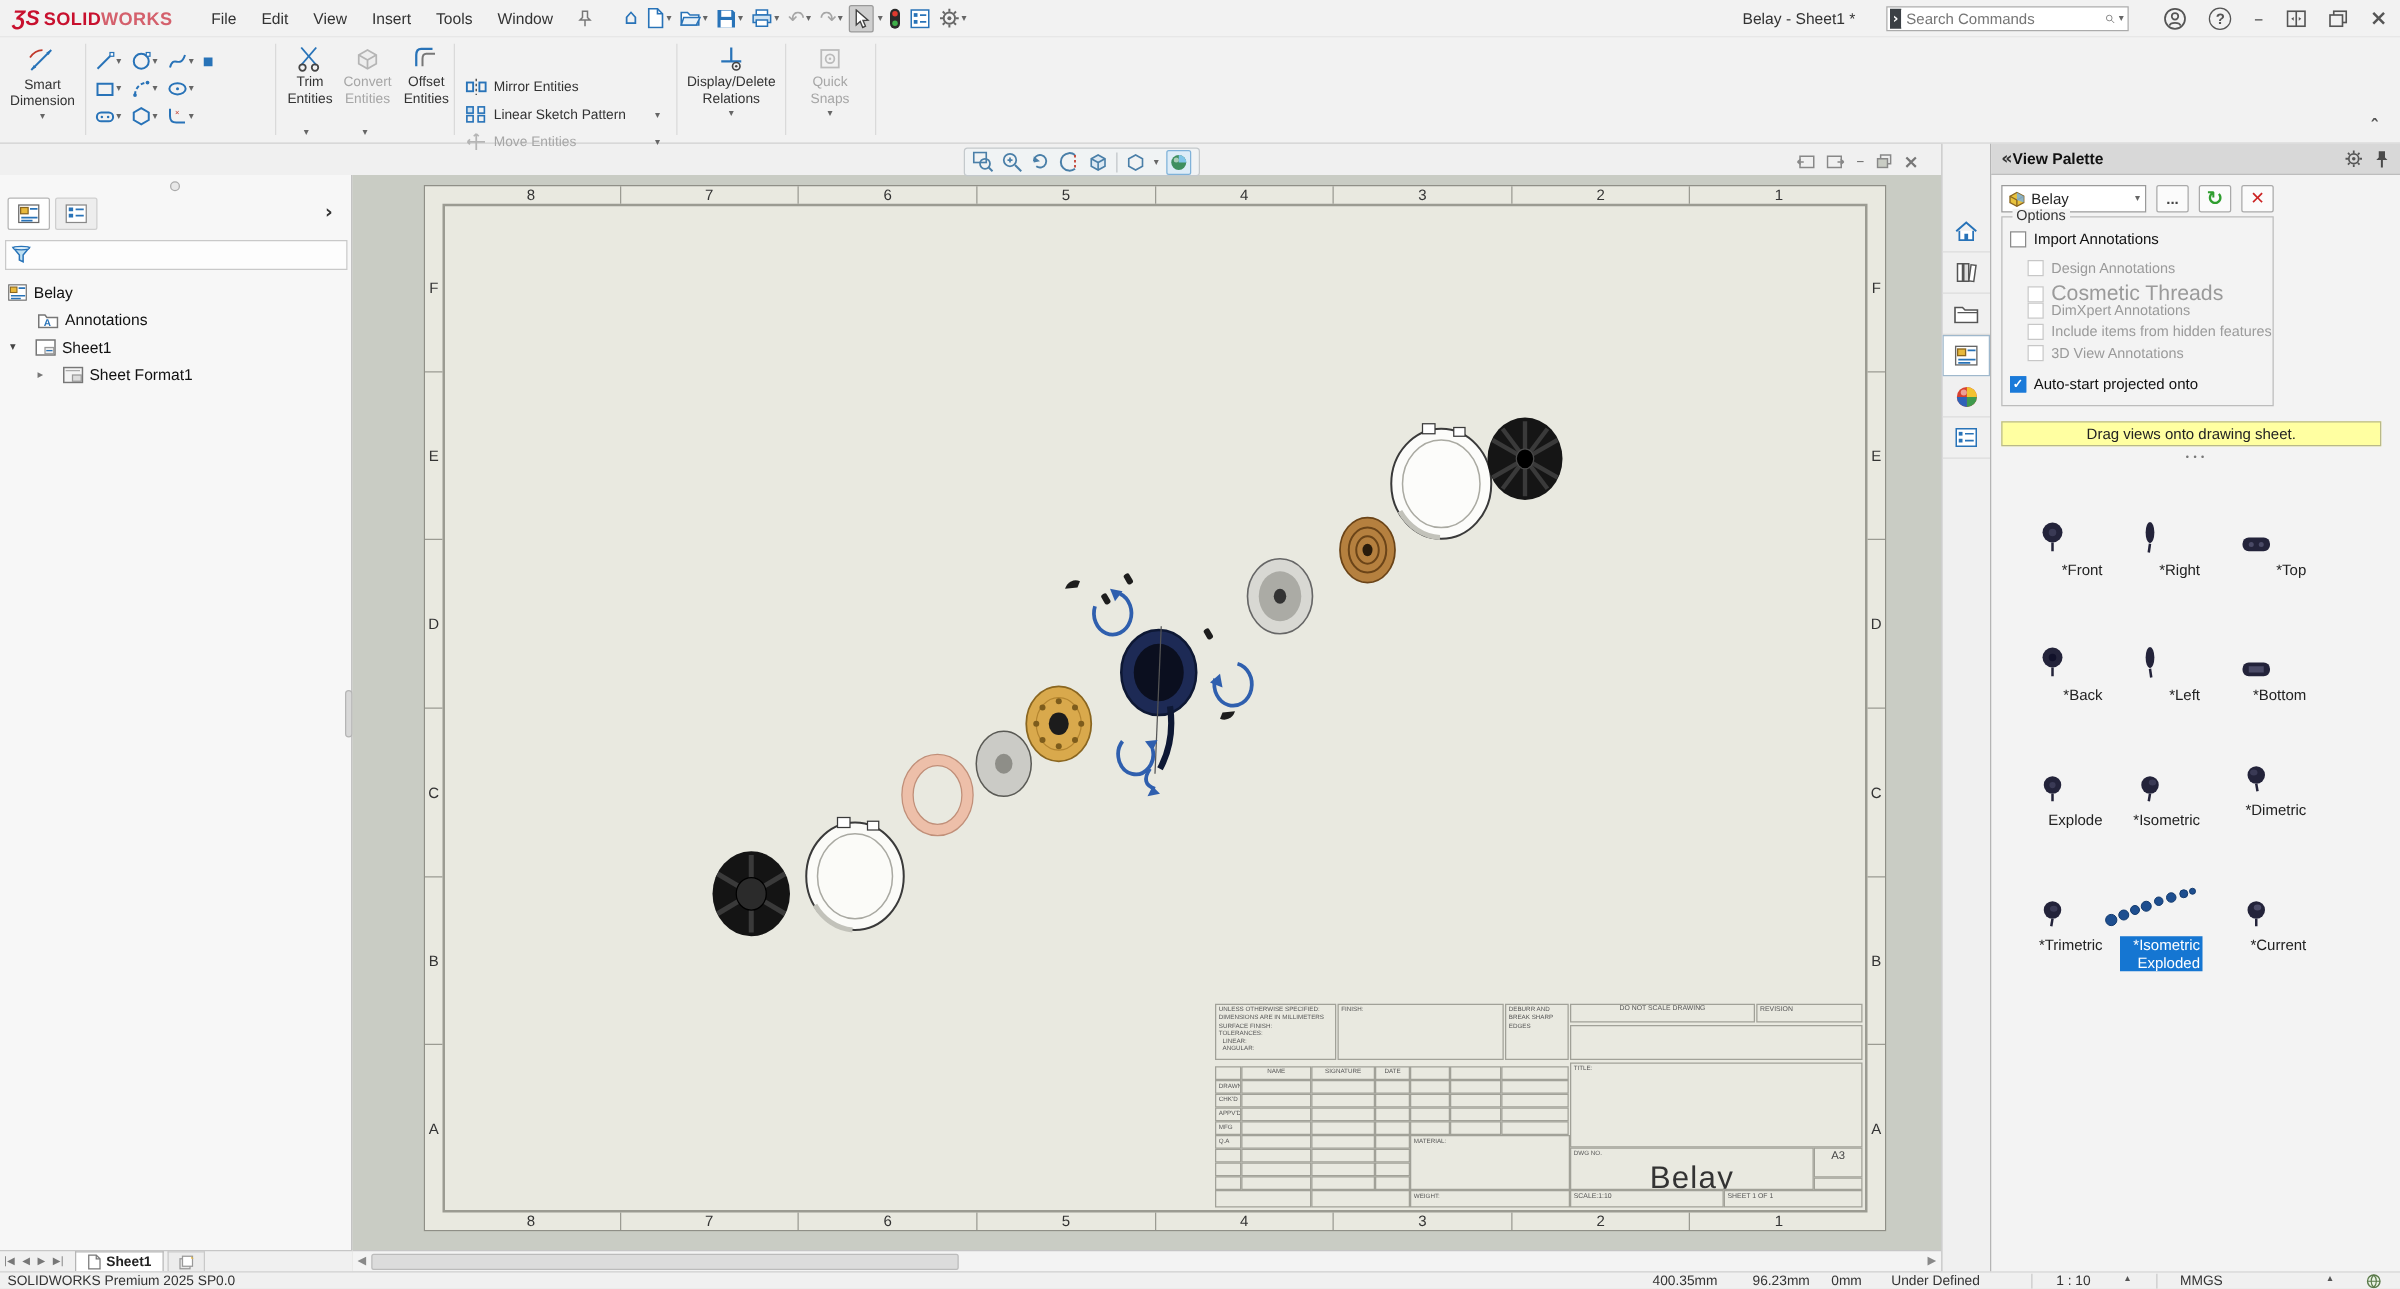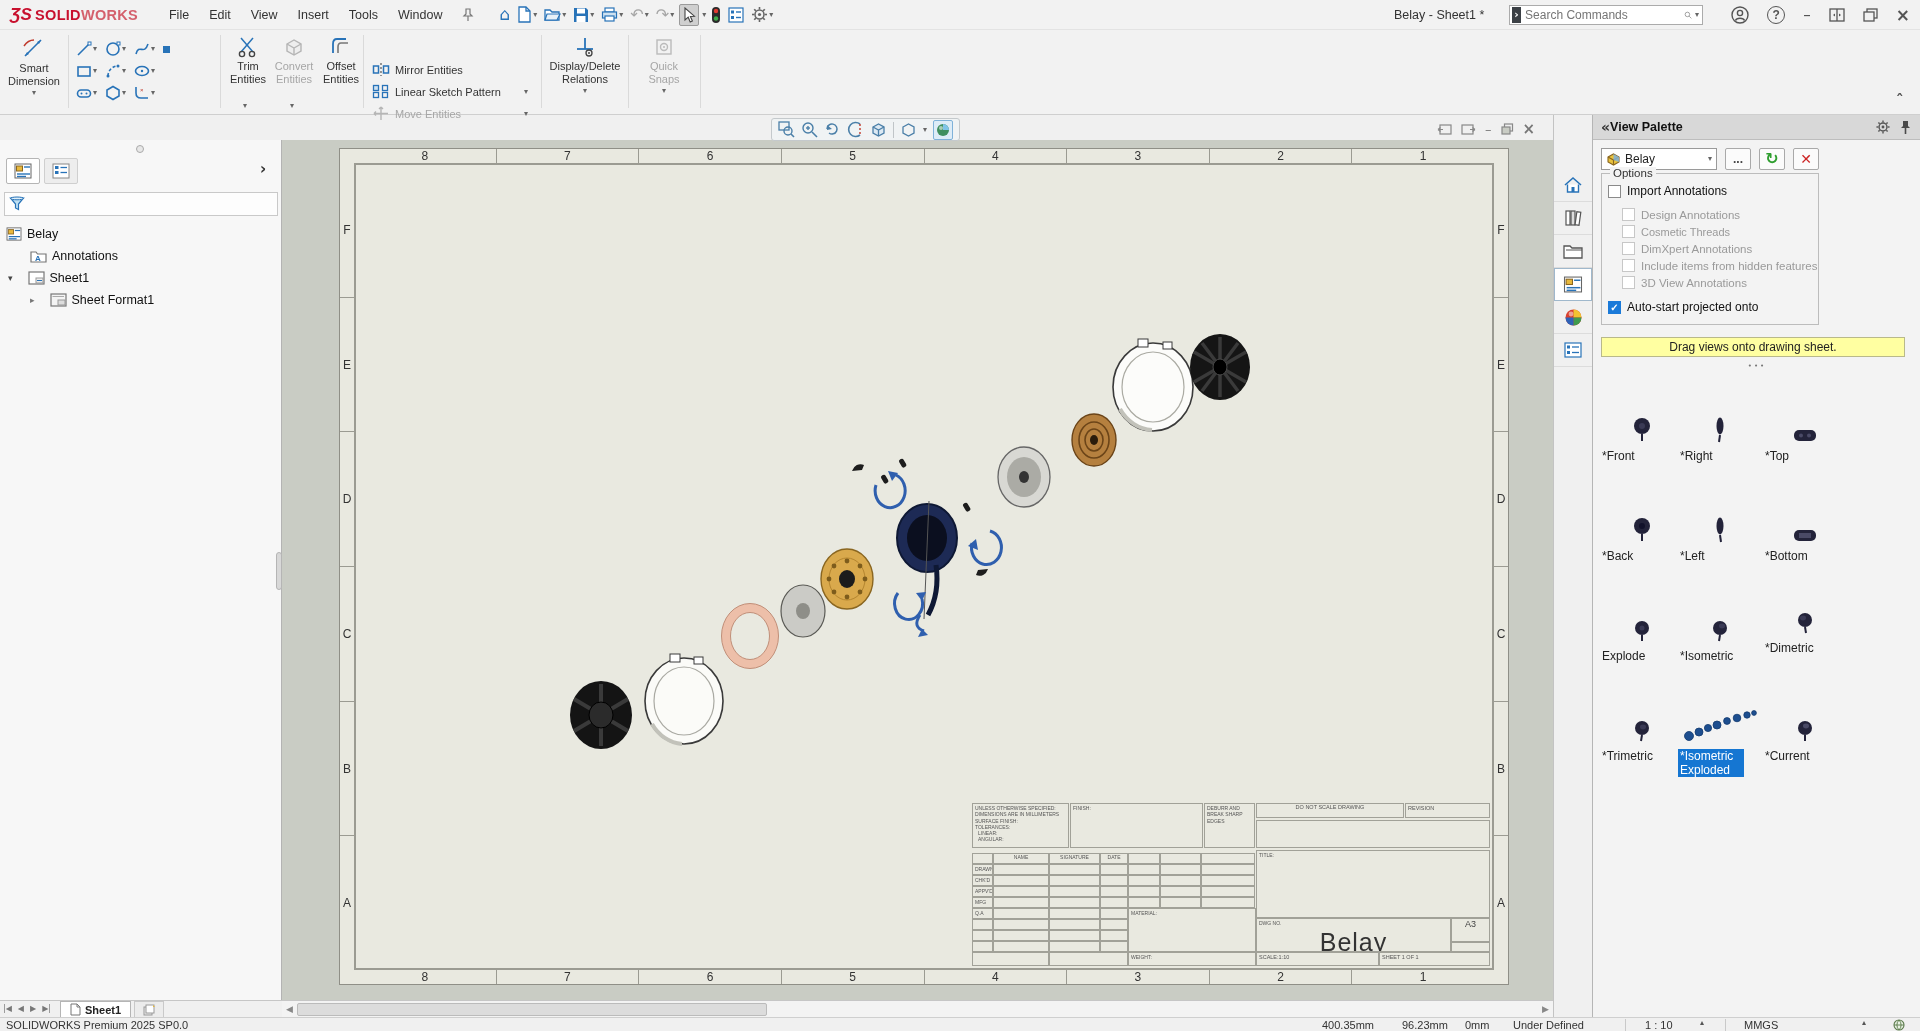--- a/index.html
+++ b/index.html
@@ -68,21 +68,21 @@
   #tphead .title{flex:1;text-align:left;font-weight:bold;font-size:12.5px;color:#111}
   .tpbtn{width:26px;height:22px;border:1px solid #a9a9a9;background:#fbfbfb;display:flex;align-items:center;justify-content:center;border-radius:2px}
   .combo{width:116px;height:22px;border:1px solid #9a9a9a;background:#fff;display:flex;align-items:center;gap:4px;padding:0 4px;font-size:12px}
   #optbox{position:absolute;left:8px;top:58px;width:218px;height:152px;border:1px solid #bcbcbc}
   #optbox .legend{position:absolute;left:8px;top:-7px;background:#f3f3f3;padding:0 3px;font-size:11.5px;color:#333}
   .cbrow{position:absolute;display:flex;align-items:center;gap:6px;font-size:12px;color:#111}
   .cb{width:13px;height:13px;border:1px solid #8a8a8a;background:#fff;flex:none}
   .cb.d{border-color:#c7c7c7}
   .cb.on{background:#1a7ad9;border-color:#1a7ad9;color:#fff;font-size:10px;line-height:12px;text-align:center;font-weight:bold}
   #banner{position:absolute;left:8px;top:222px;width:304px;height:20px;background:#ffffa1;border:1px solid #b9b98a;display:flex;align-items:center;justify-content:center;font-size:12px;color:#222}
-  .vcell{position:absolute;width:84px;text-align:left;font-size:12px;color:#222}
+  .vcell{position:absolute;width:84px;text-align:right;font-size:12px;color:#222}
   .vcell .lab{display:inline-block;padding:0 2px}
   .vcell.sel .lab{background:#1576d2;color:#fff;width:66px}
   .thumbwrap{height:42px;display:flex;align-items:flex-end;justify-content:center;margin-bottom:6px}
 </style>
 </head>
 <body>
 
 <div id="app">
 
   <div id="titlebar" class="abs">
@@ -871,21 +871,21 @@
     <div id="optbox">
       <span class="legend">Options</span>
       <div class="cbrow" style="left:6px;top:10px">
           <span class="cb"></span>
           <span>Import Annotations</span>
         </div>
       <div class="cbrow" style="left:20px;top:34px;font-size:11.5px;color:#9a9a9a">
           <span class="cb d"></span>
           <span>Design Annotations</span>
         </div>
-      <div class="cbrow" style="left:20px;top:51px;font-size:11px;color:#9a9a9a">
+      <div class="cbrow" style="left:20px;top:51px;font-size:17px;color:#9a9a9a">
           <span class="cb d"></span>
           <span>Cosmetic Threads</span>
         </div>
       <div class="cbrow" style="left:20px;top:68px;font-size:11.5px;color:#9a9a9a">
           <span class="cb d"></span>
           <span>DimXpert Annotations</span>
         </div>
       <div class="cbrow" style="left:20px;top:85px;font-size:11.5px;color:#9a9a9a">
           <span class="cb d"></span>
           <span>Include items from hidden features</span>

